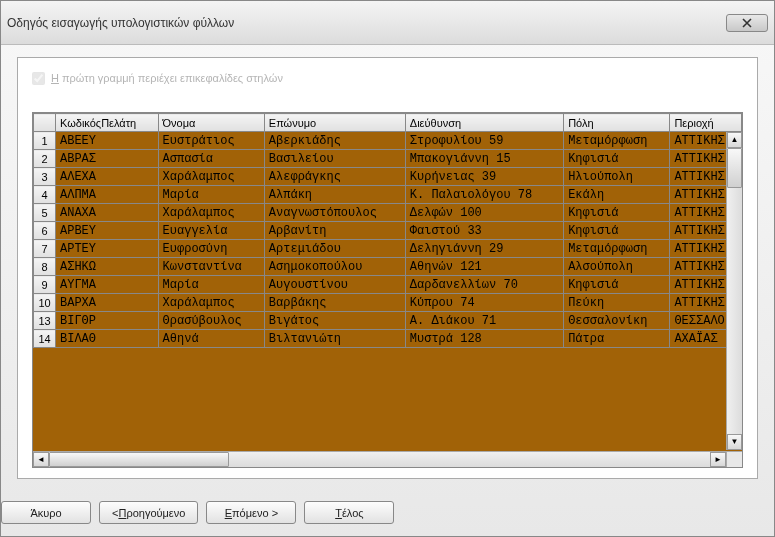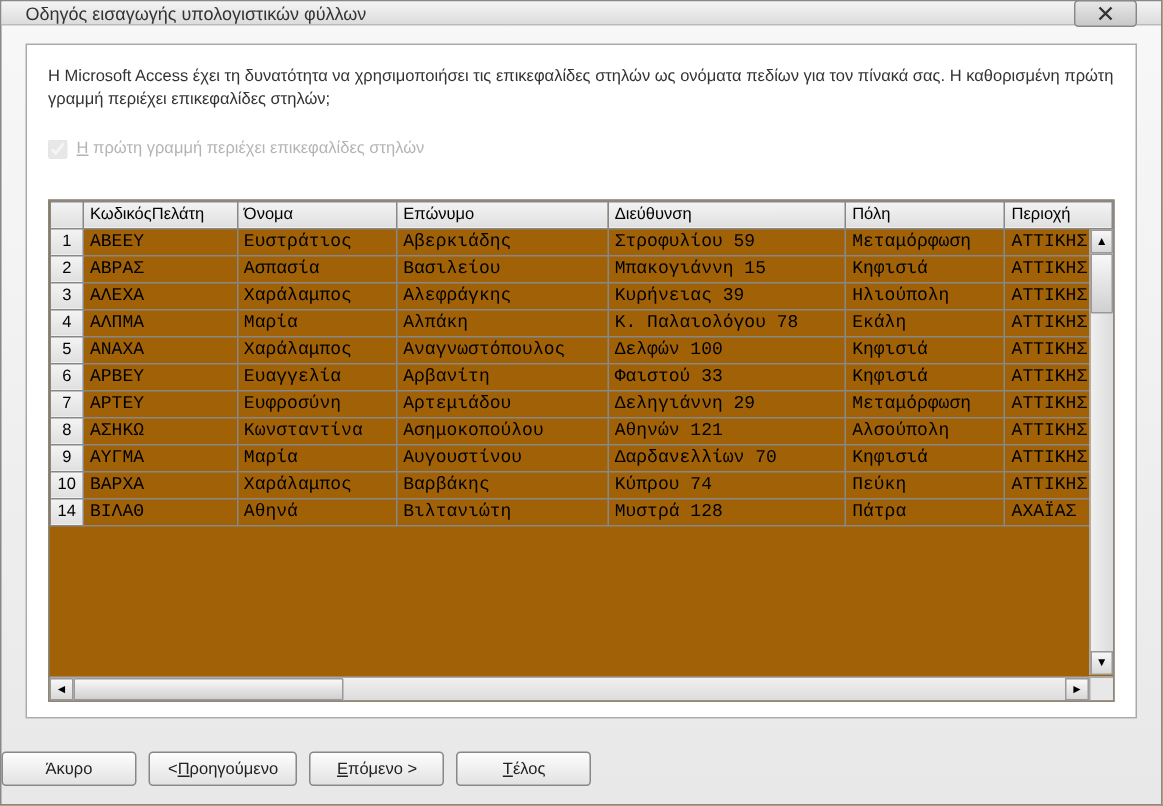--- a/index.html
+++ b/index.html
@@ -13,26 +13,26 @@
 }
 .window {
   width: 775px;
   height: 537px;
   background: linear-gradient(#f8f8f8,#e8e8e8);
   border: 1px solid #888;
   display: flex;
   flex-direction: column;
 }
 .titlebar {
-  height: 16px;
+  height: 44px;
   background: linear-gradient(#f4f4f4,#dcdcdc);
   border-bottom: 1px solid #bbb;
   display: flex;
   align-items: center;
-  padding: 0 16px;
+  padding: 0 6px;
   justify-content: space-between;
   gap: 36px;
 }
 .titlebar-title {
   font-size: 12px;
   color: #333;
 }
 .close-btn {
   width: 42px;
   height: 18px;
@@ -187,21 +187,20 @@
     <span class="titlebar-title">Οδηγός εισαγωγής υπολογιστικών φύλλων</span>
     <div class="close-btn">
       <svg viewBox="0 0 10 10">
           <path d="M1 1 L9 9 M9 1 L1 9" stroke="#333" stroke-width="1.6" fill="none"></path>
         </svg>
     </div>
   </div>
 
   <div class="content">
     <div class="inner-panel">
-      <div class="instruction">Η Microsoft Access έχει τη δυνατότητα να χρησιμοποιήσει τις επικεφαλίδες στηλών ως ονόματα πεδίων για τον πίνακά σας. Η καθορισμένη πρώτη γραμμή περιέχει επικεφαλίδες στηλών;</div>
 
       <div class="checkbox-row">
         <input type="checkbox" checked="" disabled="" style="">
         <label><span class="u">Η</span><span> πρώτη γραμμή περιέχει επικεφαλίδες στηλών</span></label>
       </div>
 
       <div class="table-wrap">
         <div class="table-scroll">
           <table>
             <thead>
@@ -298,20 +297,29 @@
                   <td>ΑΤΤΙΚΗΣ</td>
                 </tr>
                 <tr>
                   <td class="rownum">10</td>
                   <td>ΒΑΡΧΑ</td>
                   <td>Χαράλαμπος</td>
                   <td>Βαρβάκης</td>
                   <td>Κύπρου 74</td>
                   <td>Πεύκη</td>
                   <td>ΑΤΤΙΚΗΣ</td>
+                </tr>
+                <tr>
+                  <td class="rownum">13</td>
+                  <td>ΒΙΓΘΡ</td>
+                  <td>Θρασύβουλος</td>
+                  <td>Βιγάτος</td>
+                  <td>Α. Διάκου 71</td>
+                  <td>Θεσσαλονίκη</td>
+                  <td>ΘΕΣΣΑΛΟ</td>
                 </tr>
                 <tr>
                   <td class="rownum">14</td>
                   <td>ΒΙΛΑΘ</td>
                   <td>Αθηνά</td>
                   <td>Βιλτανιώτη</td>
                   <td>Μυστρά 128</td>
                   <td>Πάτρα</td>
                   <td>ΑΧΑΪΑΣ</td>
                 </tr>

